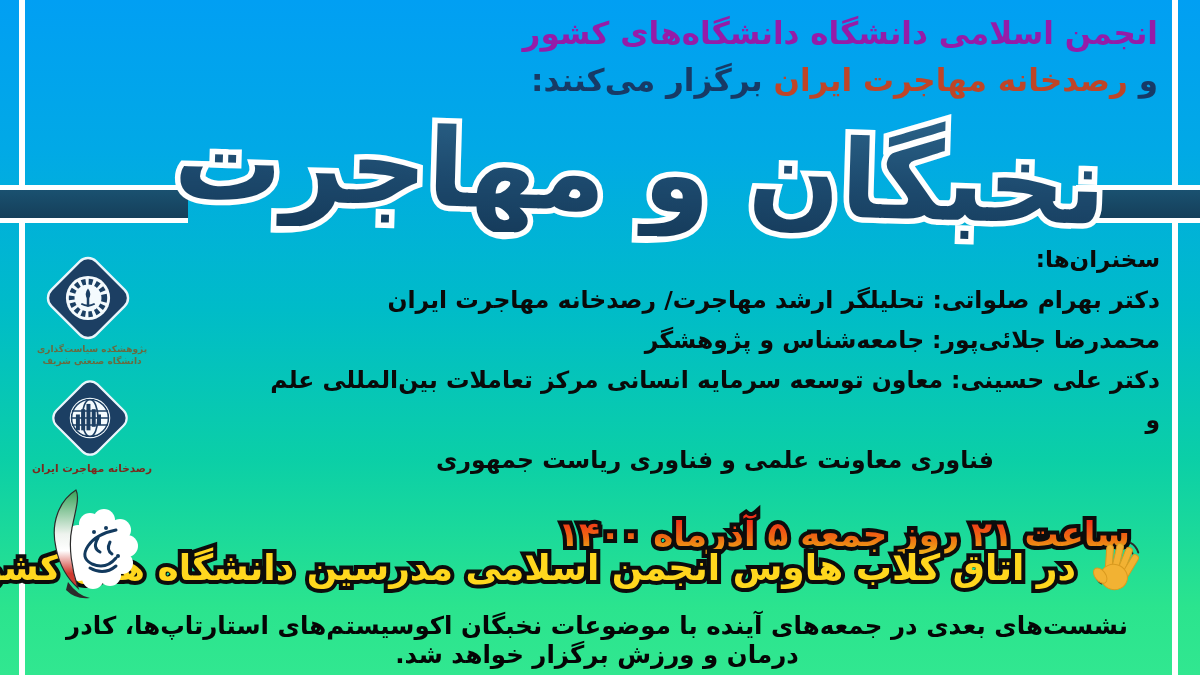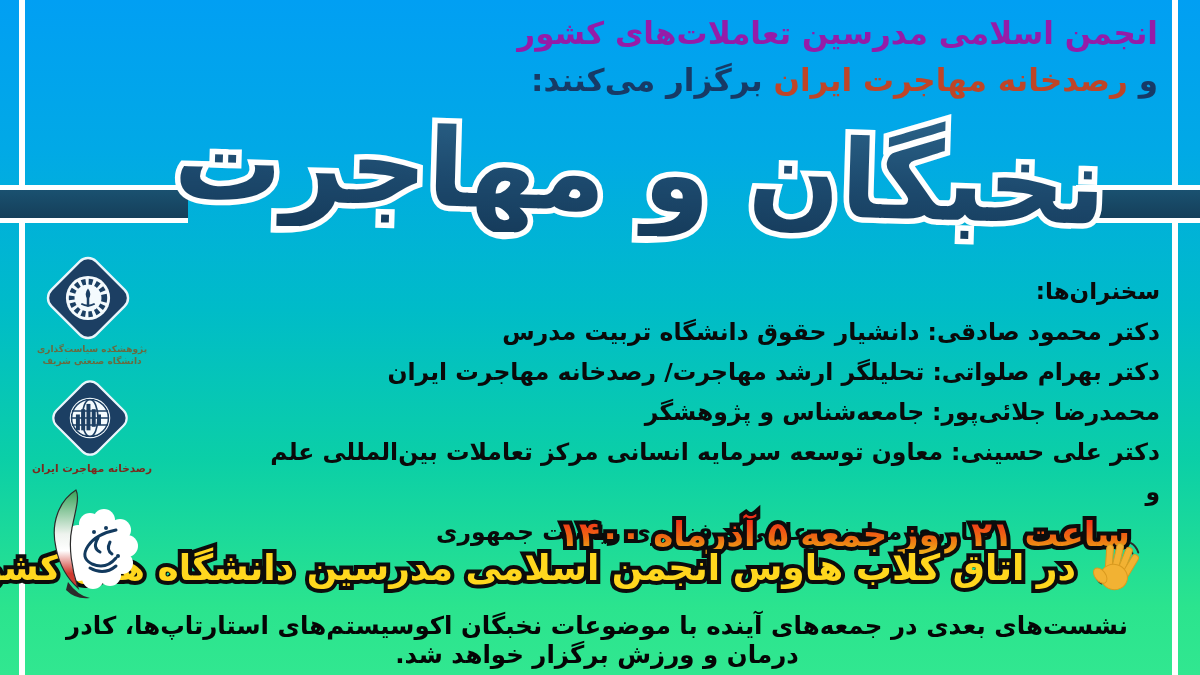--- a/index.html
+++ b/index.html
@@ -41,21 +41,21 @@
     font-weight:bold; font-size:108px; letter-spacing:3px;
   }
   .title-wrap .t-stroke{ -webkit-text-stroke:11px #ffffff; color:#ffffff;
     text-shadow:0 0 2px #fff, 0 3px 3px rgba(0,40,70,.25); }
   .title-wrap .t-fill{
     background:linear-gradient(180deg,#2a6288 0%,#1d4a6e 55%,#163c5c 100%);
     -webkit-background-clip:text; background-clip:text; color:transparent;
   }
 
   
-  .speakers{ position:absolute; right:40px; top:246px; width:890px; text-align:right; color:#0a0a0a; z-index:3;margin-top:32px; }
+  .speakers{ position:absolute; right:40px; top:246px; width:890px; text-align:right; color:#0a0a0a; z-index:3; }
   .speakers .heading{ font-size:23px; font-weight:bold; margin-bottom:8px; }
   .speaker-line{ font-size:23.5px; line-height:40px; font-weight:bold; }
   .speaker-line .name{ margin-left:8px; }
   .speaker-line.cont{ text-align:center; font-weight:bold; }
 
   
   .date-line{ position:absolute; right:70px; top:494px; font-size:34px; font-weight:bold; z-index:3;margin-top:20px; }
   .date-line .t-stroke{ -webkit-text-stroke:8px #0c0c0c; color:#0c0c0c; }
   .date-line .t-fill{
     background:linear-gradient(180deg,#f23119 15%,#ee6c12 60%,#efab18 95%);
@@ -88,39 +88,36 @@
 <div class="poster">
 
   <div class="vline left"></div>
   <div class="vline right"></div>
 
   <div class="bar-seg bar-left"></div>
   <div class="bar-seg bar-right"></div>
 
   <div class="org">
     <div>
-      <span class="purple">انجمن اسلامی مدرسین تعاملات‌های کشور</span>
+      <span class="purple">انجمن اسلامی دانشگاه دانشگاه‌های کشور</span>
     </div>
     <div>
       <span class="navy">و </span><span class="orange">رصدخانه مهاجرت ایران</span><span class="navy"> برگزار می‌کنند:</span>
     </div>
   </div>
 
   <div class="title-wrap">
     <span class="stroked">
       <span class="t-stroke">نخبگان و مهاجرت</span>
       <span class="t-fill">نخبگان و مهاجرت</span>
     </span>
   </div>
 
   <div class="speakers">
     <div class="heading">سخنران‌ها:</div>
-    <div class="speaker-line">
-      <span class="name">دکتر محمود صادقی:</span><span class="desc">دانشیار حقوق دانشگاه تربیت مدرس</span>
-    </div>
     <div class="speaker-line">
       <span class="name">دکتر بهرام صلواتی:</span><span class="desc">تحلیلگر ارشد مهاجرت/ رصدخانه مهاجرت ایران</span>
     </div>
     <div class="speaker-line">
       <span class="name">محمدرضا جلائی‌پور:</span><span class="desc">جامعه‌شناس و پژوهشگر</span>
     </div>
     <div class="speaker-line">
       <span class="name">دکتر علی حسینی:</span><span class="desc">معاون توسعه سرمایه انسانی مرکز تعاملات بین‌المللی علم و</span>
     </div>
     <div class="speaker-line cont">

